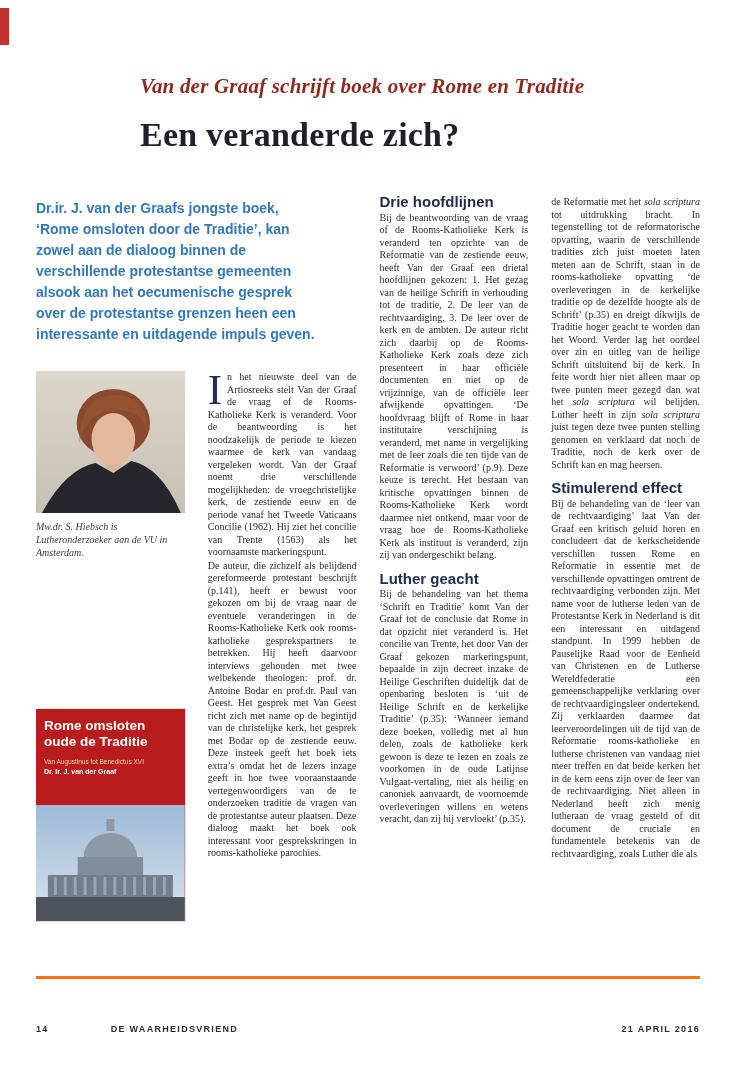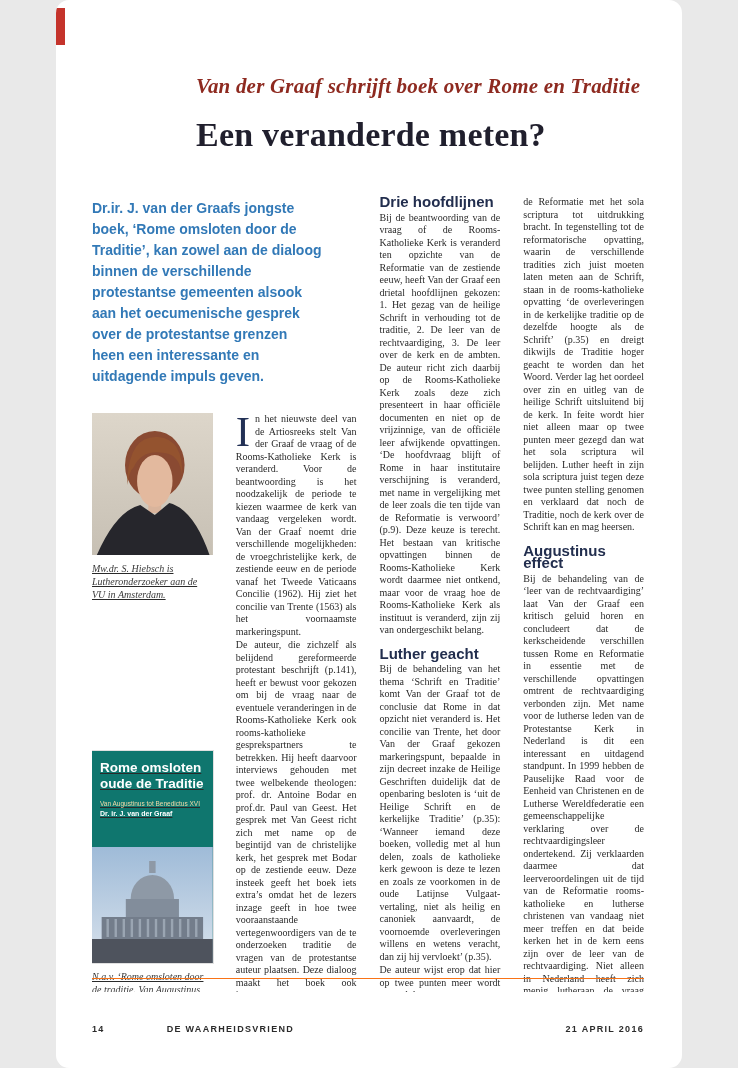--- a/index.html
+++ b/index.html
@@ -1,26 +1,25 @@
 <!DOCTYPE html>
 <html lang="nl"><head>
 <meta charset="utf-8">
 <style>
   * { margin: 0; padding: 0; box-sizing: border-box; }
   html, body { background: #e9e9e9; }
   .page {
     position: relative;
-    width: 626px;
+    width: 738px;
     height: 1068px;
     margin: 0 auto;
     background: #ffffff;
     font-family: "Liberation Serif", serif;
     color: #2a2a2a;
     overflow: hidden;
-    border-radius: 13px;
   }
   .corner-mark {
     position: absolute;
     left: 0; top: 8px;
     width: 9px; height: 37px;
     background: #c4332b;
   }
   .header { margin: 74px 38px 0 140px; }
   .kicker {
     font-family: "Liberation Serif", serif;
@@ -51,21 +50,21 @@
   .intro {
     grid-column: 1 / 3;
     grid-row: 1;
     padding: 2px 34px 26px 0;
     font-family: "Liberation Sans", sans-serif;
     font-weight: bold;
     font-size: 14px;
     line-height: 21px;
     color: #3279b7;
   }
-  .left-rail { grid-column: 1; grid-row: 2; text-decoration: underline; }
+  .left-rail { grid-column: 1; grid-row: 2; }
   .colA { grid-column: 2; grid-row: 2; }
   .colB { grid-column: 3; grid-row: 1 / 3; }
   .colC { grid-column: 4; grid-row: 1 / 3; }
   .bodycol {
     font-size: 10px;
     line-height: 12.5px;
     text-align: justify;
     hyphens: auto;
   }
   .bodycol p { margin: 0; }
@@ -81,42 +80,42 @@
   .bodycol h3.first { margin-top: 0; }
   .dropcap {
     float: left;
     font-family: "Liberation Serif", serif;
     font-size: 43px;
     line-height: 34px;
     padding: 2px 5px 0 0;
     color: #223055;
     font-weight: normal;
   }
-  .ital { }
+  .ital { font-style: italic; }
   figure { margin: 0; }
   .photo-frame {
     width: 100%;
     height: 142px;
     overflow: hidden;
     background: #d8d2c6;
   }
   .photo-frame svg { display: block; width: 100%; height: 100%; }
   .caption {
     font-style: italic;
     font-size: 10px;
     line-height: 13px;
     color: #3a3a3a;
     margin-top: 7px;
     text-align: left;
   }
   .book { margin-top: 150px; }
   .book-cover {
     width: 100%;
     height: 212px;
-    background: #0f766e;
+    background: #b91c1c;
     overflow: hidden;
     box-shadow: 0 0 0 1px rgba(0,0,0,0.12);
   }
   .book-red {
     height: 96px;
     padding: 9px 8px 0 8px;
   }
   .book-title {
     font-family: "Liberation Sans", sans-serif;
     font-weight: bold;
@@ -136,21 +135,21 @@
     font-weight: bold;
     font-size: 7px;
     color: #ffffff;
     margin-top: 2px;
   }
   .book-photo { height: 116px; }
   .book-photo svg { display: block; width: 100%; height: 100%; }
   .footer {
     position: absolute;
     left: 36px; right: 38px; bottom: 34px;
-    border-top: 1px solid #f97316;
+    border-top: 3px solid #f97316;
     padding-top: 8px;
     display: flex;
     align-items: baseline;
     font-family: "Liberation Sans", sans-serif;
     font-size: 9px;
     font-weight: bold;
     letter-spacing: 1.3px;
     color: #2b2b2b;
     justify-content: center;
   }
@@ -159,21 +158,21 @@
 </style>
 </head>
 <body>
 
 <div class="page">
 
   <div class="corner-mark"></div>
 
   <div class="header">
     <div class="kicker">Van der Graaf schrijft boek over Rome en Traditie</div>
-    <div class="title">Een veranderde meten?</div>
+    <div class="title">Een veranderde zich?</div>
   </div>
 
   <div class="main">
 
     <div class="intro">Dr.ir. J. van der Graafs jongste boek, ‘Rome omsloten door de Traditie’, kan zowel aan de dialoog binnen de verschillende protestantse gemeenten alsook aan het oecumenische gesprek over de protestantse grenzen heen een interessante en uitdagende impuls geven.</div>
 
     <div class="left-rail">
 
       <figure>
         <div class="photo-frame">
@@ -229,41 +228,39 @@
                   <rect x="88" y="72" width="3" height="18"></rect>
                 <rect x="98" y="72" width="3" height="18"></rect>
                   <rect x="108" y="72" width="3" height="18"></rect>
                 <rect x="118" y="72" width="3" height="18"></rect>
                   <rect x="128" y="72" width="3" height="18"></rect>
               </g>
               <rect x="0" y="92" width="150" height="24" fill="#4e535d"></rect>
             </svg>
           </div>
         </div>
-        <figcaption class="caption">N.a.v. ‘Rome omsloten door de traditie. Van Augustinus tot Benedictus XVI’, door dr.ir. J. van der Graaf, uitg. Groen, Heerenveen; 152 blz.; € 12,50.</figcaption>
       </figure>
 
     </div>
 
     <div class="bodycol colA">
       <p><span class="dropcap">I</span><span>n het nieuwste deel van de Artiosreeks stelt Van der Graaf de vraag of de Rooms-Katholieke Kerk is veranderd. Voor de beantwoording is het noodzakelijk de periode te kiezen waarmee de kerk van vandaag vergeleken wordt. Van der Graaf noemt drie verschillende mogelijkheden: de vroegchristelijke kerk, de zestiende eeuw en de periode vanaf het Tweede Vaticaans Concilie (1962). Hij ziet het concilie van Trente (1563) als het voornaamste markeringspunt.</span></p>
       <p>De auteur, die zichzelf als belijdend gereformeerde protestant beschrijft (p.141), heeft er bewust voor gekozen om bij de vraag naar de eventuele veranderingen in de Rooms-Katholieke Kerk ook rooms-katholieke gesprekspartners te betrekken. Hij heeft daarvoor interviews gehouden met twee welbekende theologen: prof. dr. Antoine Bodar en prof.dr. Paul van Geest. Het gesprek met Van Geest richt zich met name op de begintijd van de christelijke kerk, het gesprek met Bodar op de zestiende eeuw. Deze insteek geeft het boek iets extra’s omdat het de lezers inzage geeft in hoe twee vooraanstaande vertegenwoordigers van de te onderzoeken traditie de vragen van de protestantse auteur plaatsen. Deze dialoog maakt het boek ook interessant voor gesprekskringen in rooms-katholieke parochies.</p>
     </div>
 
     <div class="bodycol colB">
       <h3 class="first">Drie hoofdlijnen</h3>
       <p>Bij de beantwoording van de vraag of de Rooms-Katholieke Kerk is veranderd ten opzichte van de Reformatie van de zestiende eeuw, heeft Van der Graaf een drietal hoofdlijnen gekozen: 1. Het gezag van de heilige Schrift in verhouding tot de traditie, 2. De leer van de rechtvaardiging, 3. De leer over de kerk en de ambten. De auteur richt zich daarbij op de Rooms-Katholieke Kerk zoals deze zich presenteert in haar officiële documenten en niet op de vrijzinnige, van de officiële leer afwijkende opvattingen. ‘De hoofdvraag blijft of Rome in haar institutaire verschijning is veranderd, met name in vergelijking met de leer zoals die ten tijde van de Reformatie is verwoord’ (p.9). Deze keuze is terecht. Het bestaan van kritische opvattingen binnen de Rooms-Katholieke Kerk wordt daarmee niet ontkend, maar voor de vraag hoe de Rooms-Katholieke Kerk als instituut is veranderd, zijn zij van ondergeschikt belang.</p>
       <h3>Luther geacht</h3>
       <p>Bij de behandeling van het thema ‘Schrift en Traditie’ komt Van der Graaf tot de conclusie dat Rome in dat opzicht niet veranderd is. Het concilie van Trente, het door Van der Graaf gekozen markeringspunt, bepaalde in zijn decreet inzake de Heilige Geschriften duidelijk dat de openbaring besloten is ‘uit de Heilige Schrift en de kerkelijke Traditie’ (p.35): ‘Wanneer iemand deze boeken, volledig met al hun delen, zoals de katholieke kerk gewoon is deze te lezen en zoals ze voorkomen in de oude Latijnse Vulgaat-vertaling, niet als heilig en canoniek aanvaardt, de voornoemde overleveringen willens en wetens veracht, dan zij hij vervloekt’ (p.35).</p>
-      <p>De auteur wijst erop dat hier op twee punten meer wordt gezegd dan wat</p>
     </div>
 
     <div class="bodycol colC">
       <p><span>de Reformatie met het </span><span class="ital">sola scriptura</span><span> tot uitdrukking bracht. In tegenstelling tot de reformatorische opvatting, waarin de verschillende tradities zich juist moeten laten meten aan de Schrift, staan in de rooms-katholieke opvatting ‘de overleveringen in de kerkelijke traditie op de dezelfde hoogte als de Schrift’ (p.35) en dreigt dikwijls de Traditie hoger geacht te worden dan het Woord. Verder lag het oordeel over zin en uitleg van de heilige Schrift uitsluitend bij de kerk. In feite wordt hier niet alleen maar op twee punten meer gezegd dan wat het </span><span class="ital">sola scriptura</span><span> wil belijden. Luther heeft in zijn </span><span class="ital">sola scriptura</span><span> juist tegen deze twee punten stelling genomen en verklaard dat noch de Traditie, noch de kerk over de Schrift kan en mag heersen.</span></p>
-      <h3>Augustinus effect</h3>
+      <h3>Stimulerend effect</h3>
       <p>Bij de behandeling van de ‘leer van de rechtvaardiging’ laat Van der Graaf een kritisch geluid horen en concludeert dat de kerkscheidende verschillen tussen Rome en Reformatie in essentie met de verschillende opvattingen omtrent de rechtvaardiging verbonden zijn. Met name voor de lutherse leden van de Protestantse Kerk in Nederland is dit een interessant en uitdagend standpunt. In 1999 hebben de Pauselijke Raad voor de Eenheid van Christenen en de Lutherse Wereldfederatie een gemeenschappelijke verklaring over de rechtvaardigingsleer ondertekend. Zij verklaarden daarmee dat leerveroordelingen uit de tijd van de Reformatie rooms-katholieke en lutherse christenen van vandaag niet meer treffen en dat beide kerken het in de kern eens zijn over de leer van de rechtvaardiging. Niet alleen in Nederland heeft zich menig lutheraan de vraag gesteld of dit document de cruciale en fundamentele betekenis van de rechtvaardiging, zoals Luther die als</p>
     </div>
 
   </div>
 
   <div class="footer">
     <span>14</span>
     <span class="pub">DE WAARHEIDSVRIEND</span>
     <span class="spacer"></span>
     <span>21 APRIL 2016</span>

